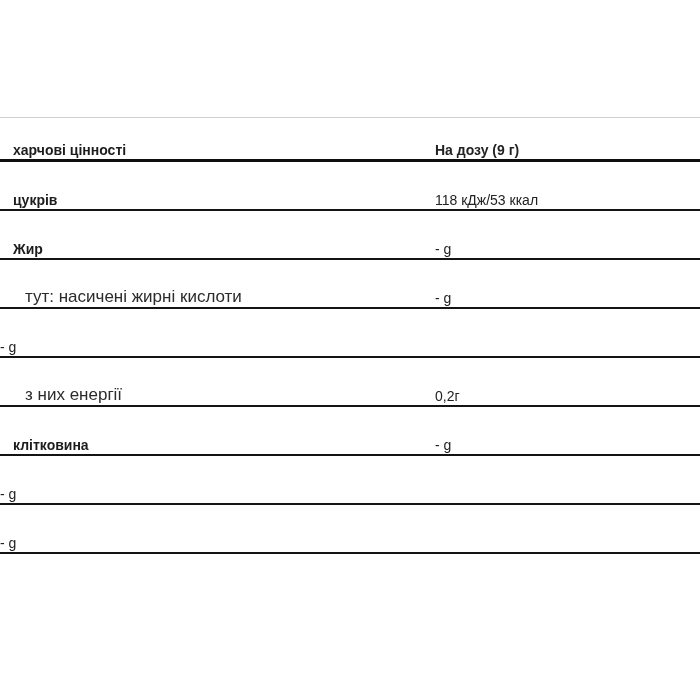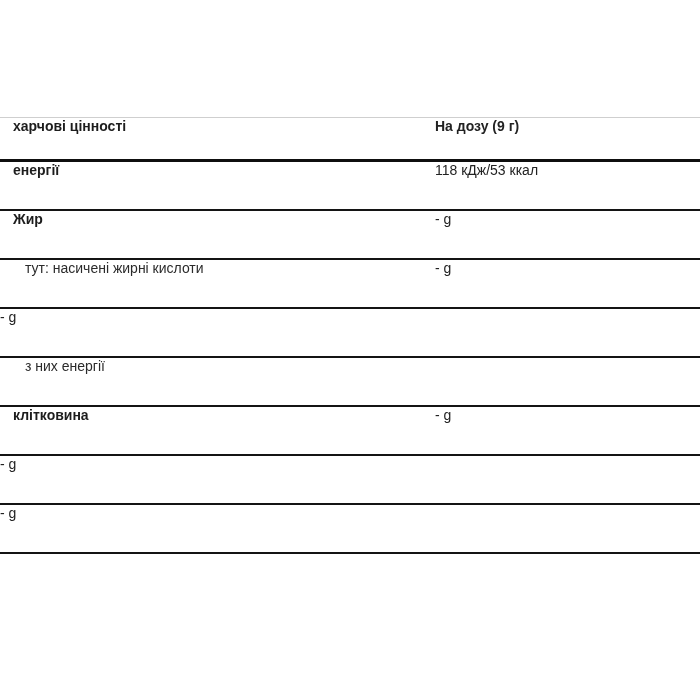--- a/index.html
+++ b/index.html
@@ -17,21 +17,21 @@
   }
   .nutrition-table {
     position: absolute;
     top: 117px;
     left: 0;
     width: 700px;
     border-top: 1px solid #cfcfcf;
   }
   .row {
     display: flex;
-    align-items: flex-start;
+    align-items: flex-end;
     height: 47px;
     border-bottom: 2px solid #141414;
     font-size: 14px;
     line-height: 1.2;
   }
   .row.header {
     height: 41px;
     border-bottom: 3px solid #0f0f0f;
   }
   .cell-label {
@@ -46,59 +46,60 @@
   }
   .row.header .cell-label,
   .row.header .cell-value {
     font-weight: 700;
   }
   .row.main .cell-label {
     font-weight: 700;
   }
   .row.sub .cell-label {
     font-weight: 400;
-    font-size: 14px;
+    font-size: 17px;
     padding-left: 25px;
     color: #2b2b2b;
   }
   .cell-value {
     font-weight: 400;
     color: #222222;
   }
 </style>
 </head>
 <body>
 
 <div class="nutrition-table">
   <div class="row header">
     <span class="cell-label">харчові цінності</span>
     <span class="cell-value">На дозу (9 г)</span>
   </div>
 
     <div class="row main">
-      <span class="cell-label">енергії</span>
+      <span class="cell-label">цукрів</span>
       <span class="cell-value">118 кДж/53 ккал</span>
     </div>
 
     <div class="row main">
       <span class="cell-label">Жир</span>
       <span class="cell-value">- g</span>
     </div>
 
     <div class="row sub">
       <span class="cell-label">тут: насичені жирні кислоти</span>
       <span class="cell-value">- g</span>
     </div>
 
     <div class="row main">
       <span class="cell-value">- g</span>
     </div>
 
     <div class="row sub">
       <span class="cell-label">з них енергії</span>
+      <span class="cell-value">0,2г</span>
     </div>
 
     <div class="row main">
       <span class="cell-label">клітковина</span>
       <span class="cell-value">- g</span>
     </div>
 
     <div class="row main">
       <span class="cell-value">- g</span>
     </div>

